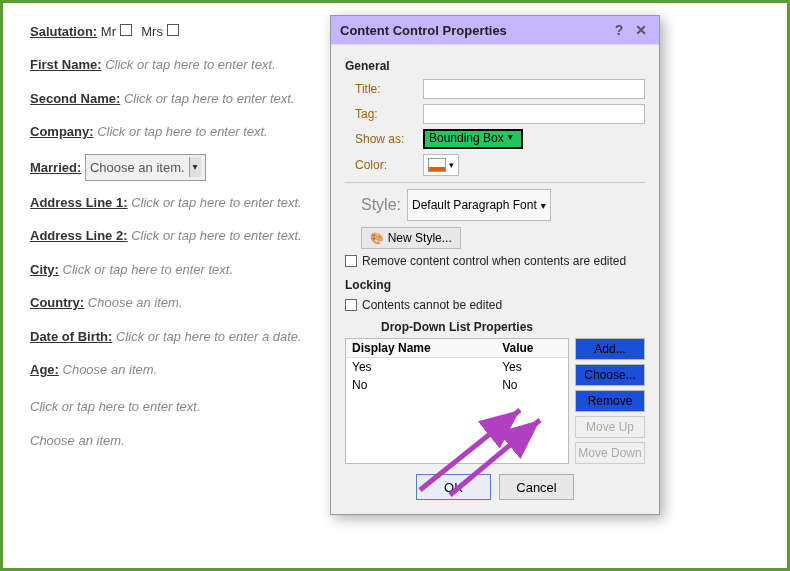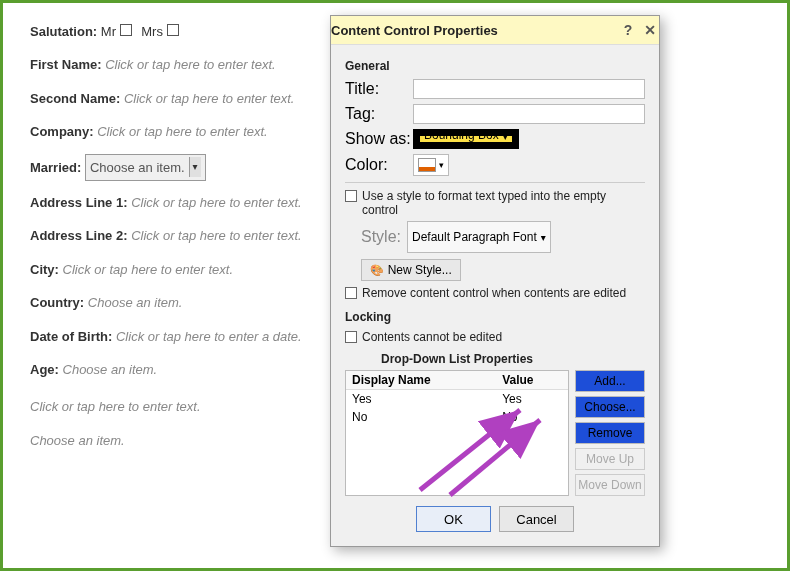--- a/index.html
+++ b/index.html
@@ -16,21 +16,21 @@
     .doc-area {
       position: absolute;
       top: 0; left: 0; right: 0; bottom: 0;
       padding: 20px 30px;
     }
     .doc-field {
       margin-bottom: 10px;
       color: #333;
       line-height: 1.8;
     }
-    .doc-label { font-weight: bold; }
+    .doc-label { font-weight: bold; text-decoration: underline; }
     .doc-value { color: #888; font-style: italic; }
     .doc-combo {
       display: inline-flex;
       align-items: center;
       border: 1px solid #999;
       background: #f0f0f0;
       padding: 1px 4px;
     }
     .doc-combo-text { color: #555; padding-right: 4px; }
     .doc-combo-btn {
@@ -49,23 +49,23 @@
     .dialog-overlay {
       position: absolute;
       top: 15px; left: 330px;
       width: 330px;
       background: #f0f0f0;
       border: 1px solid #999;
       box-shadow: 4px 4px 12px rgba(0,0,0,0.3);
       z-index: 10;
     }
     .dialog-titlebar {
-      background: #fef9c3;
+      background: #c4b5fd;
       border-bottom: 1px solid #ddd;
-      padding: 6px 0;
+      padding: 6px 9px;
       display: flex;
       align-items: center;
       justify-content: space-between;
     }
     .dialog-title {
       font-size: 13px;
       font-weight: 600;
       color: #222;
     }
     .dialog-controls {
@@ -94,38 +94,39 @@
     }
 
     
     .form-row {
       display: flex;
       align-items: center;
       margin-bottom: 5px;
     }
     .form-row-label {
       width: 68px;
-      font-size: 16px;
-      color: #000000;
+      font-size: 12px;
+      color: #a16207;
+      margin-left: 10px;
     }
     .form-input {
       flex: 1;
       height: 20px;
       border: 1px solid #bbb;
       background: #fff;
       font-size: 12px;
       padding: 0 3px;
     }
 
     
     .select-like {
       display: inline-flex;
-      align-items: flex-end;
-      border: 7px solid #000000;
-      background: #fde047;
+      align-items: flex-start;
+      border: 2px solid #000000;
+      background: #22c55e;
       height: 20px;
       padding: 0 4px;
       font-size: 12px;
       min-width: 100px;
     }
     .select-arrow { margin-left: 4px; font-size: 10px; }
 
     
     .color-btn {
       display: inline-flex;
@@ -396,24 +397,20 @@
       <span class="form-row-label">Color:</span>
       <div class="color-btn">
         <span class="color-swatch"></span>
         <span class="color-dropdown-arrow">▾</span>
       </div>
     </div>
 
     <hr class="divider">
 
     
-    <div class="check-row">
-      <div class="check-box"></div>
-      <span class="check-label">Use a style to format text typed into the empty control</span>
-    </div>
     <div class="style-row">
       <span class="style-label">Style:</span>
       <div class="style-select">
         <span>Default Paragraph Font</span>
         <span class="select-arrow">▾</span>
       </div>
     </div>
     <button class="new-style-btn">
       <span style="font-size:11px;">🎨</span>
       <span>New Style...</span>

